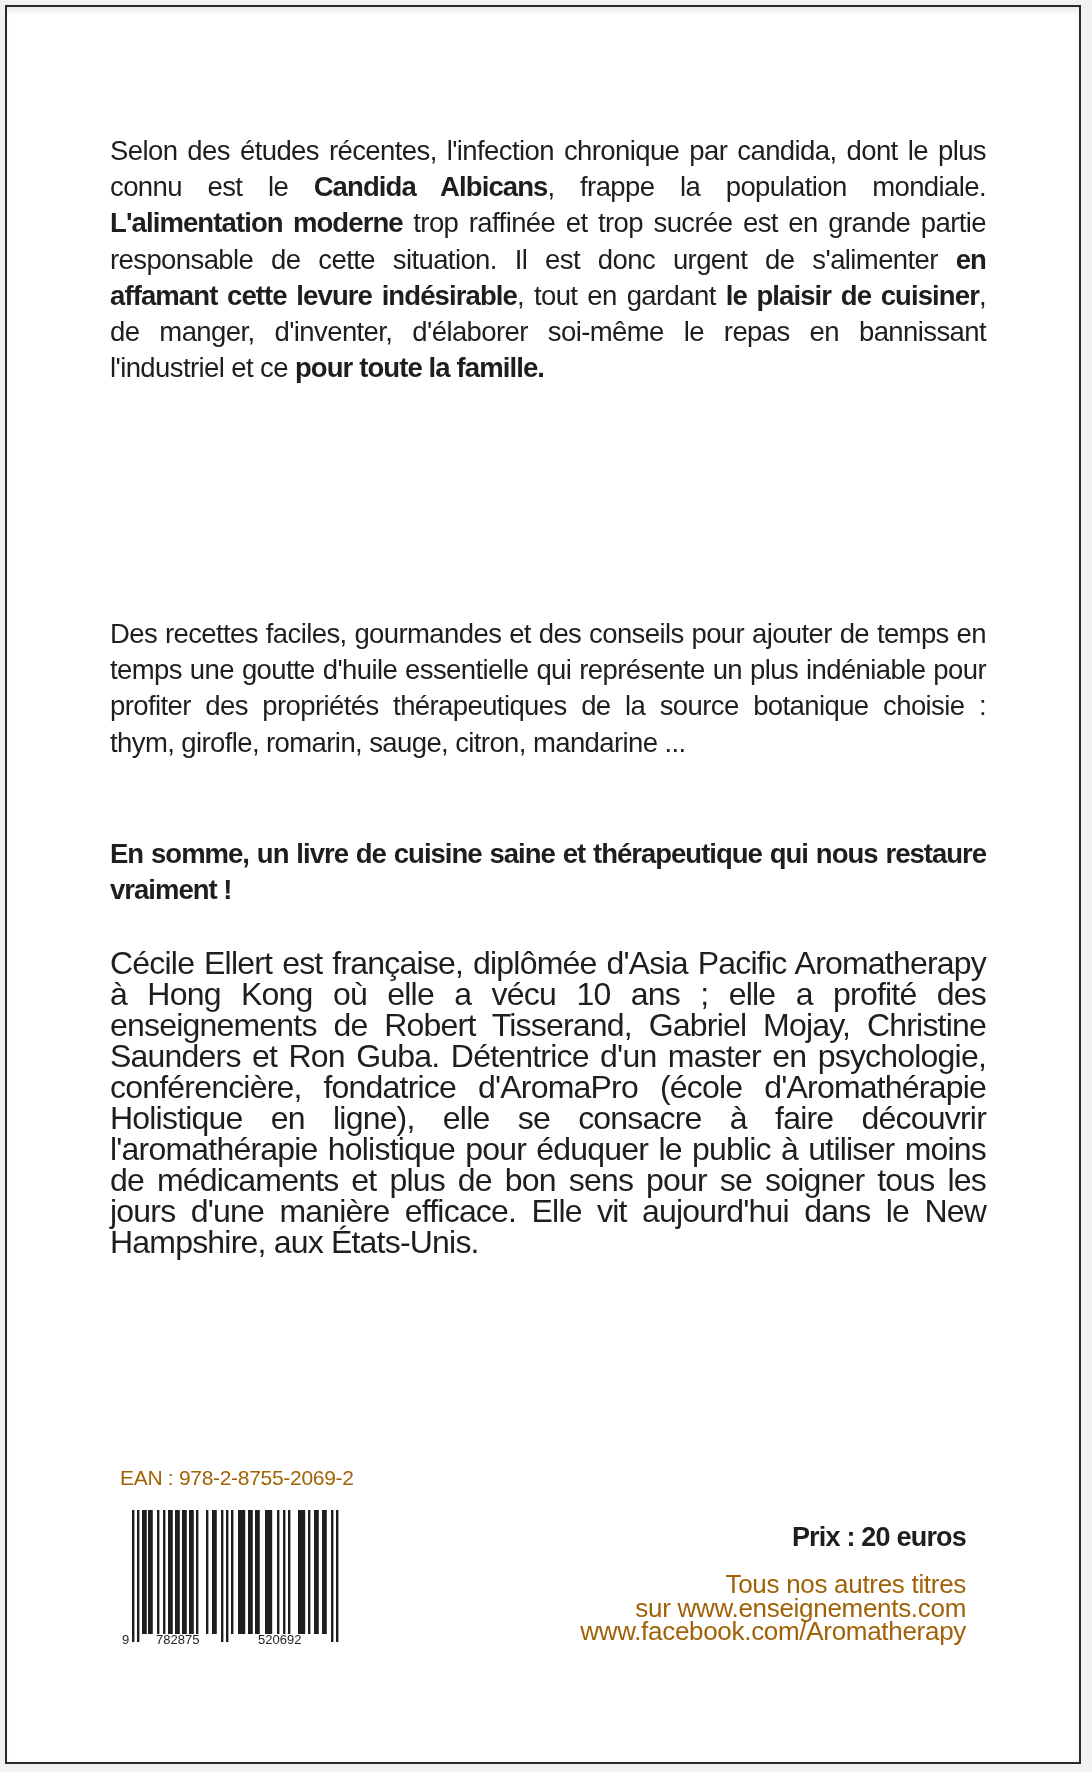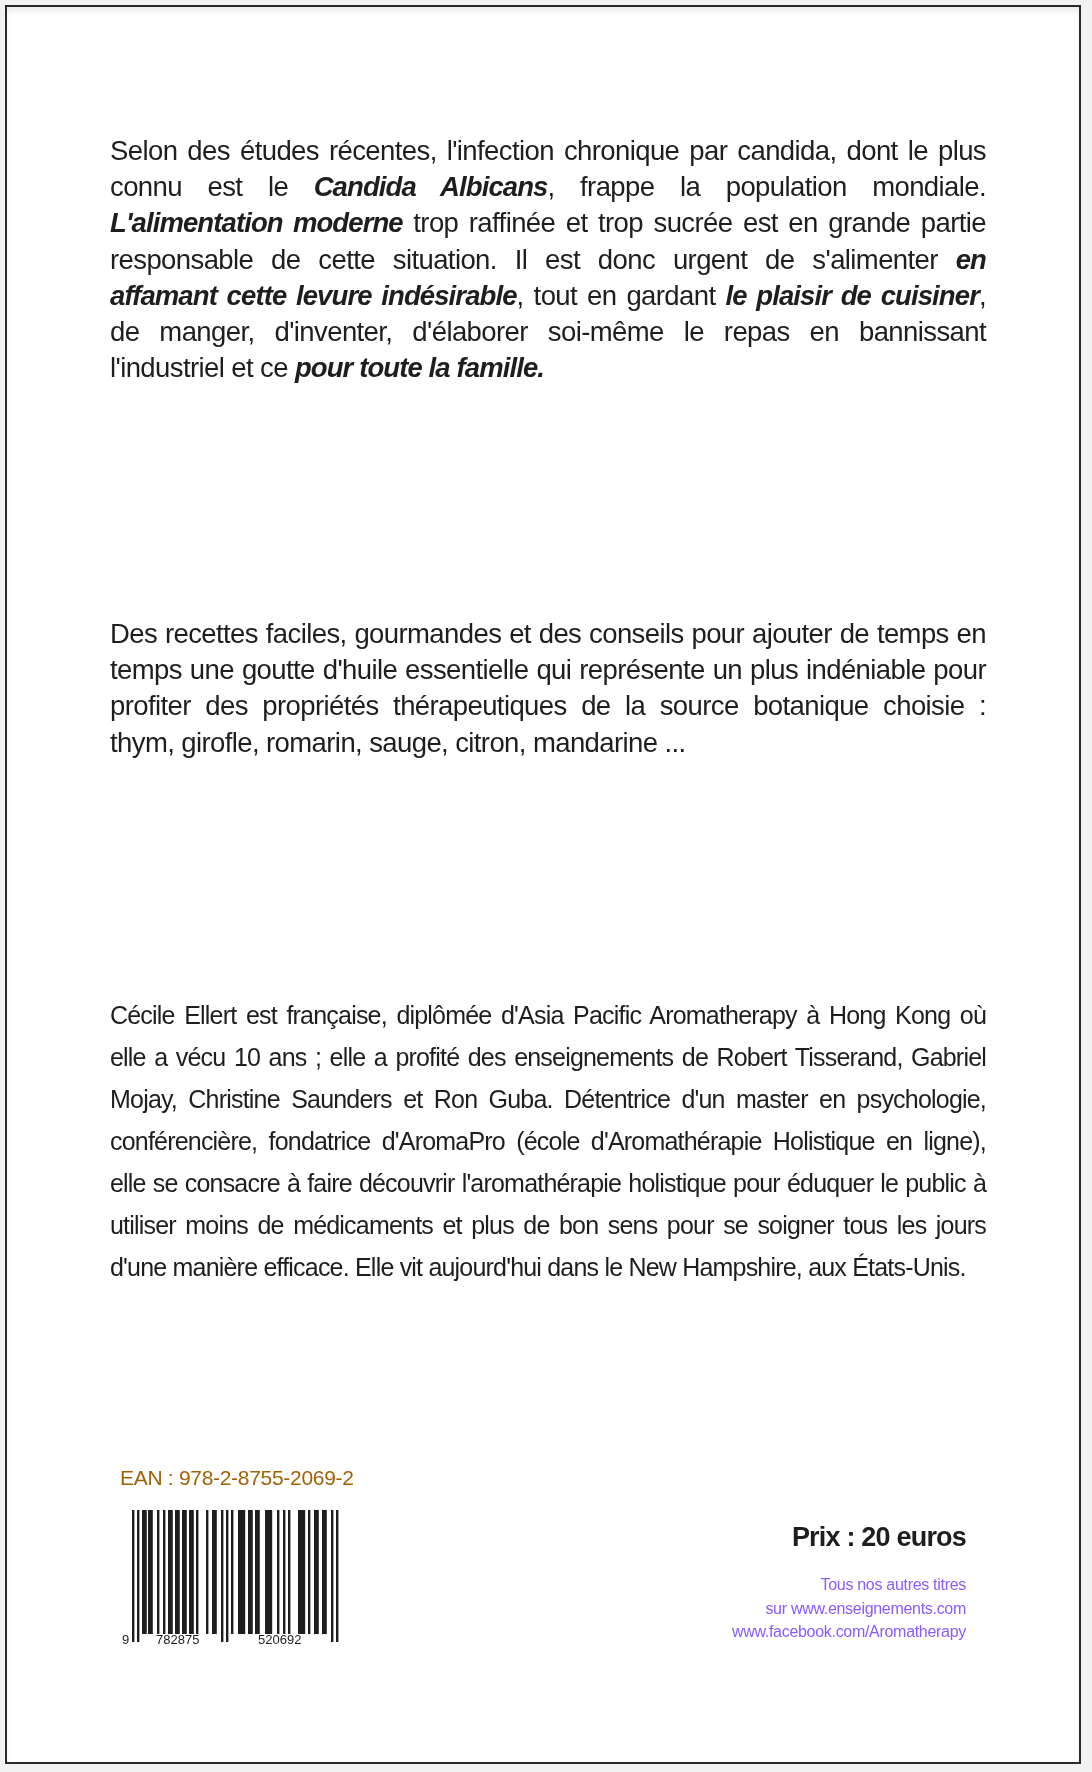--- a/index.html
+++ b/index.html
@@ -36,34 +36,33 @@
       line-height: 36.2px;
       text-align: justify;
       letter-spacing: -0.6px;
       word-spacing: 0px;
       margin: 0;
       font-stretch: condensed;
     }
     .para b, .para strong {
       font-weight: bold;
       letter-spacing: -0.9px;
-      font-style: italic;
     }
     .para.bold-para {
       font-weight: bold;
       letter-spacing: -1px;
     }
     #p1 { top: 126px; }
     #p2 { top: 485px; }
     #p3 { top: 609px; }
     #p4 { top: 829px; }
     #bio {
-      top: 987px;
-      font-size: 25px;
-      line-height: 42px;
+      top: 941px;
+      font-size: 32px;
+      line-height: 31px;
       letter-spacing: -0.8px;
     }
     .ean-label {
       position: absolute;
       left: 113px;
       top: 1459px;
       font-size: 21px;
       letter-spacing: -0.3px;
       color: #a16207;
     }
@@ -83,38 +82,39 @@
       font-weight: bold;
       letter-spacing: -0.8px;
       text-align: right;
       margin-left: 44px;
     }
     .publisher {
       position: absolute;
       right: 113px;
       top: 1566px;
       text-align: right;
-      font-size: 16px;
+      font-size: 26px;
       line-height: 23.5px;
       letter-spacing: -0.3px;
-      color: #8b5cf6;
+      color: #a16207;
     }
   </style>
 </head>
 <body>
 
 <div class="cover">
 
   <p class="text-col para" id="p1">
     <span>Selon des études récentes, l'infection chronique par candida, dont le plus connu est le </span><b>Candida Albicans</b><span>, frappe la population mondiale. </span><b>L'alimentation moderne</b><span> trop raffinée et trop sucrée est en grande partie responsable de cette situation. Il est donc urgent de s'alimenter </span><b>en affamant cette levure indésirable</b><span>, tout en gardant </span><b>le plaisir de cuisiner</b><span>, de manger, d'inventer, d'élaborer soi-même le repas en bannissant l'industriel et ce </span><b>pour toute la famille.</b>
   </p>
 
 
   <p class="text-col para" id="p3">Des recettes faciles, gourmandes et des conseils pour ajouter de temps en temps une goutte d'huile essentielle qui représente un plus indéniable pour profiter des propriétés thérapeutiques de la source botanique choisie : thym, girofle, romarin, sauge, citron, mandarine ...</p>
 
+  <p class="text-col para bold-para" id="p4">En somme, un livre de cuisine saine et thérapeutique qui nous restaure vraiment !</p>
 
   <p class="text-col para" id="bio">Cécile Ellert est française, diplômée d'Asia Pacific Aromatherapy à Hong Kong où elle a vécu 10 ans ; elle a profité des enseignements de Robert Tisserand, Gabriel Mojay, Christine Saunders et Ron Guba. Détentrice d'un master en psychologie, conférencière, fondatrice d'AromaPro (école d'Aromathérapie Holistique en ligne), elle se consacre à faire découvrir l'aromathérapie holistique pour éduquer le public à utiliser moins de médicaments et plus de bon sens pour se soigner tous les jours d'une manière efficace. Elle vit aujourd'hui dans le New Hampshire, aux États-Unis.</p>
 
   <div class="ean-label">EAN : 978-2-8755-2069-2</div>
 
   <div class="barcode">
     <svg width="260" height="138" viewBox="0 0 260 138" xmlns="http://www.w3.org/2000/svg">
       <g fill="#1e1e1e">
 
         <rect x="12" y="0" width="2.4" height="132"></rect>

